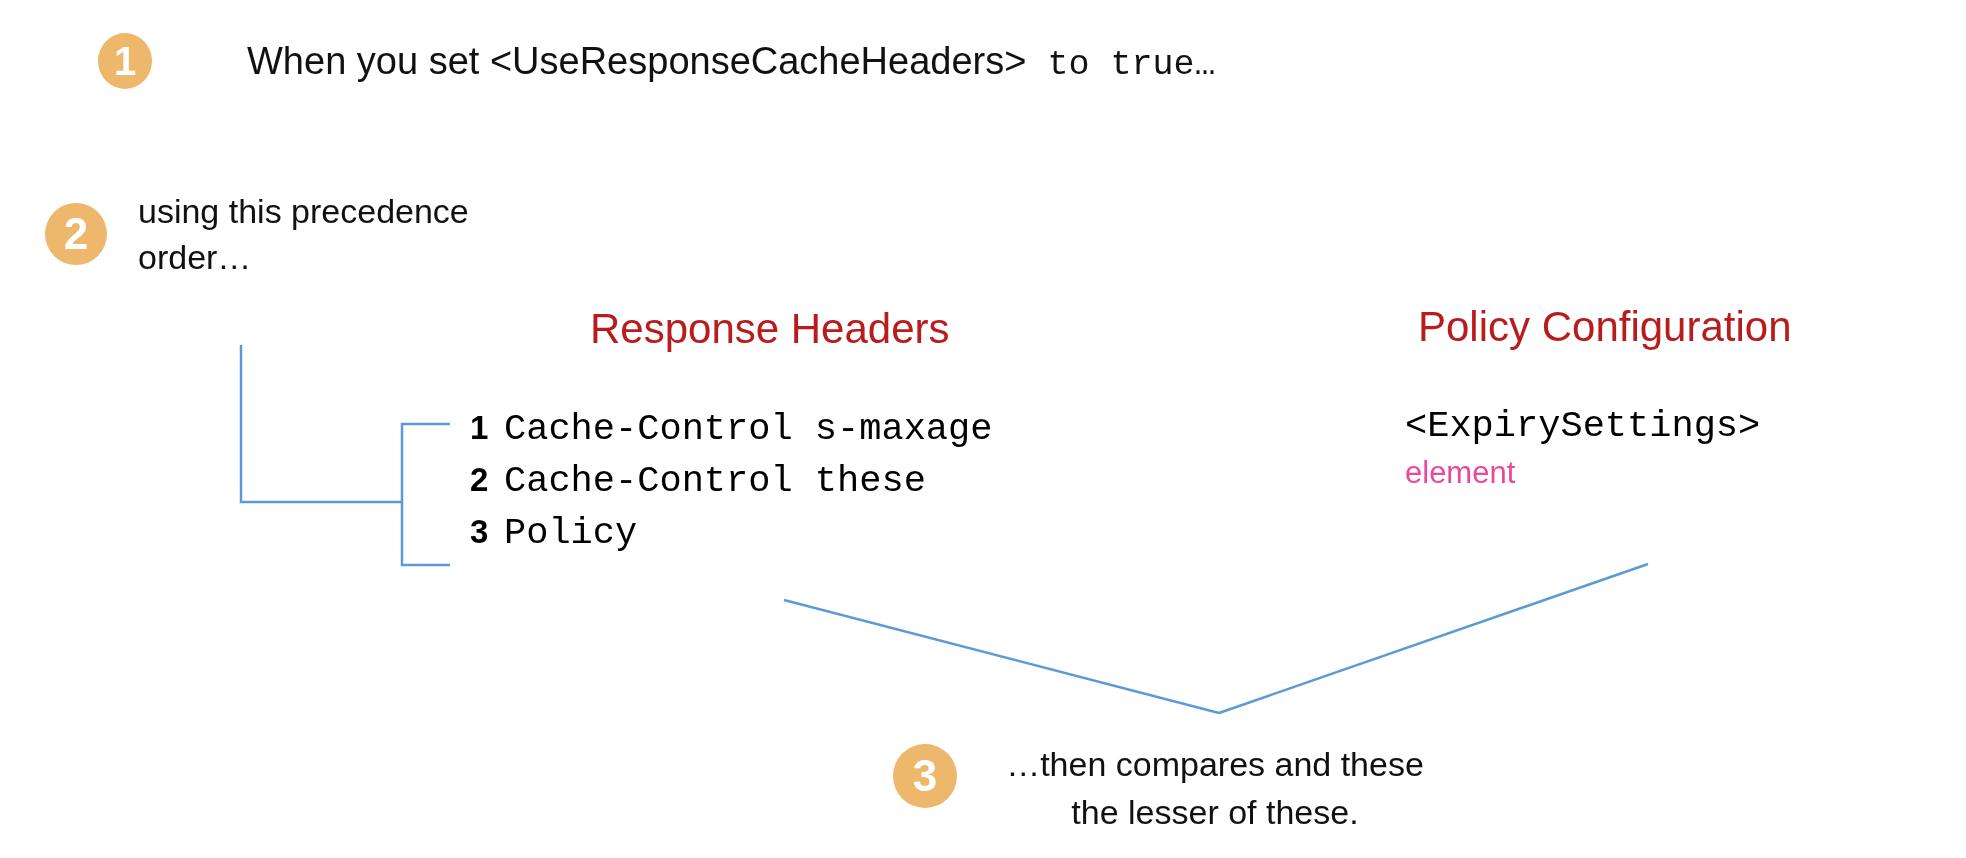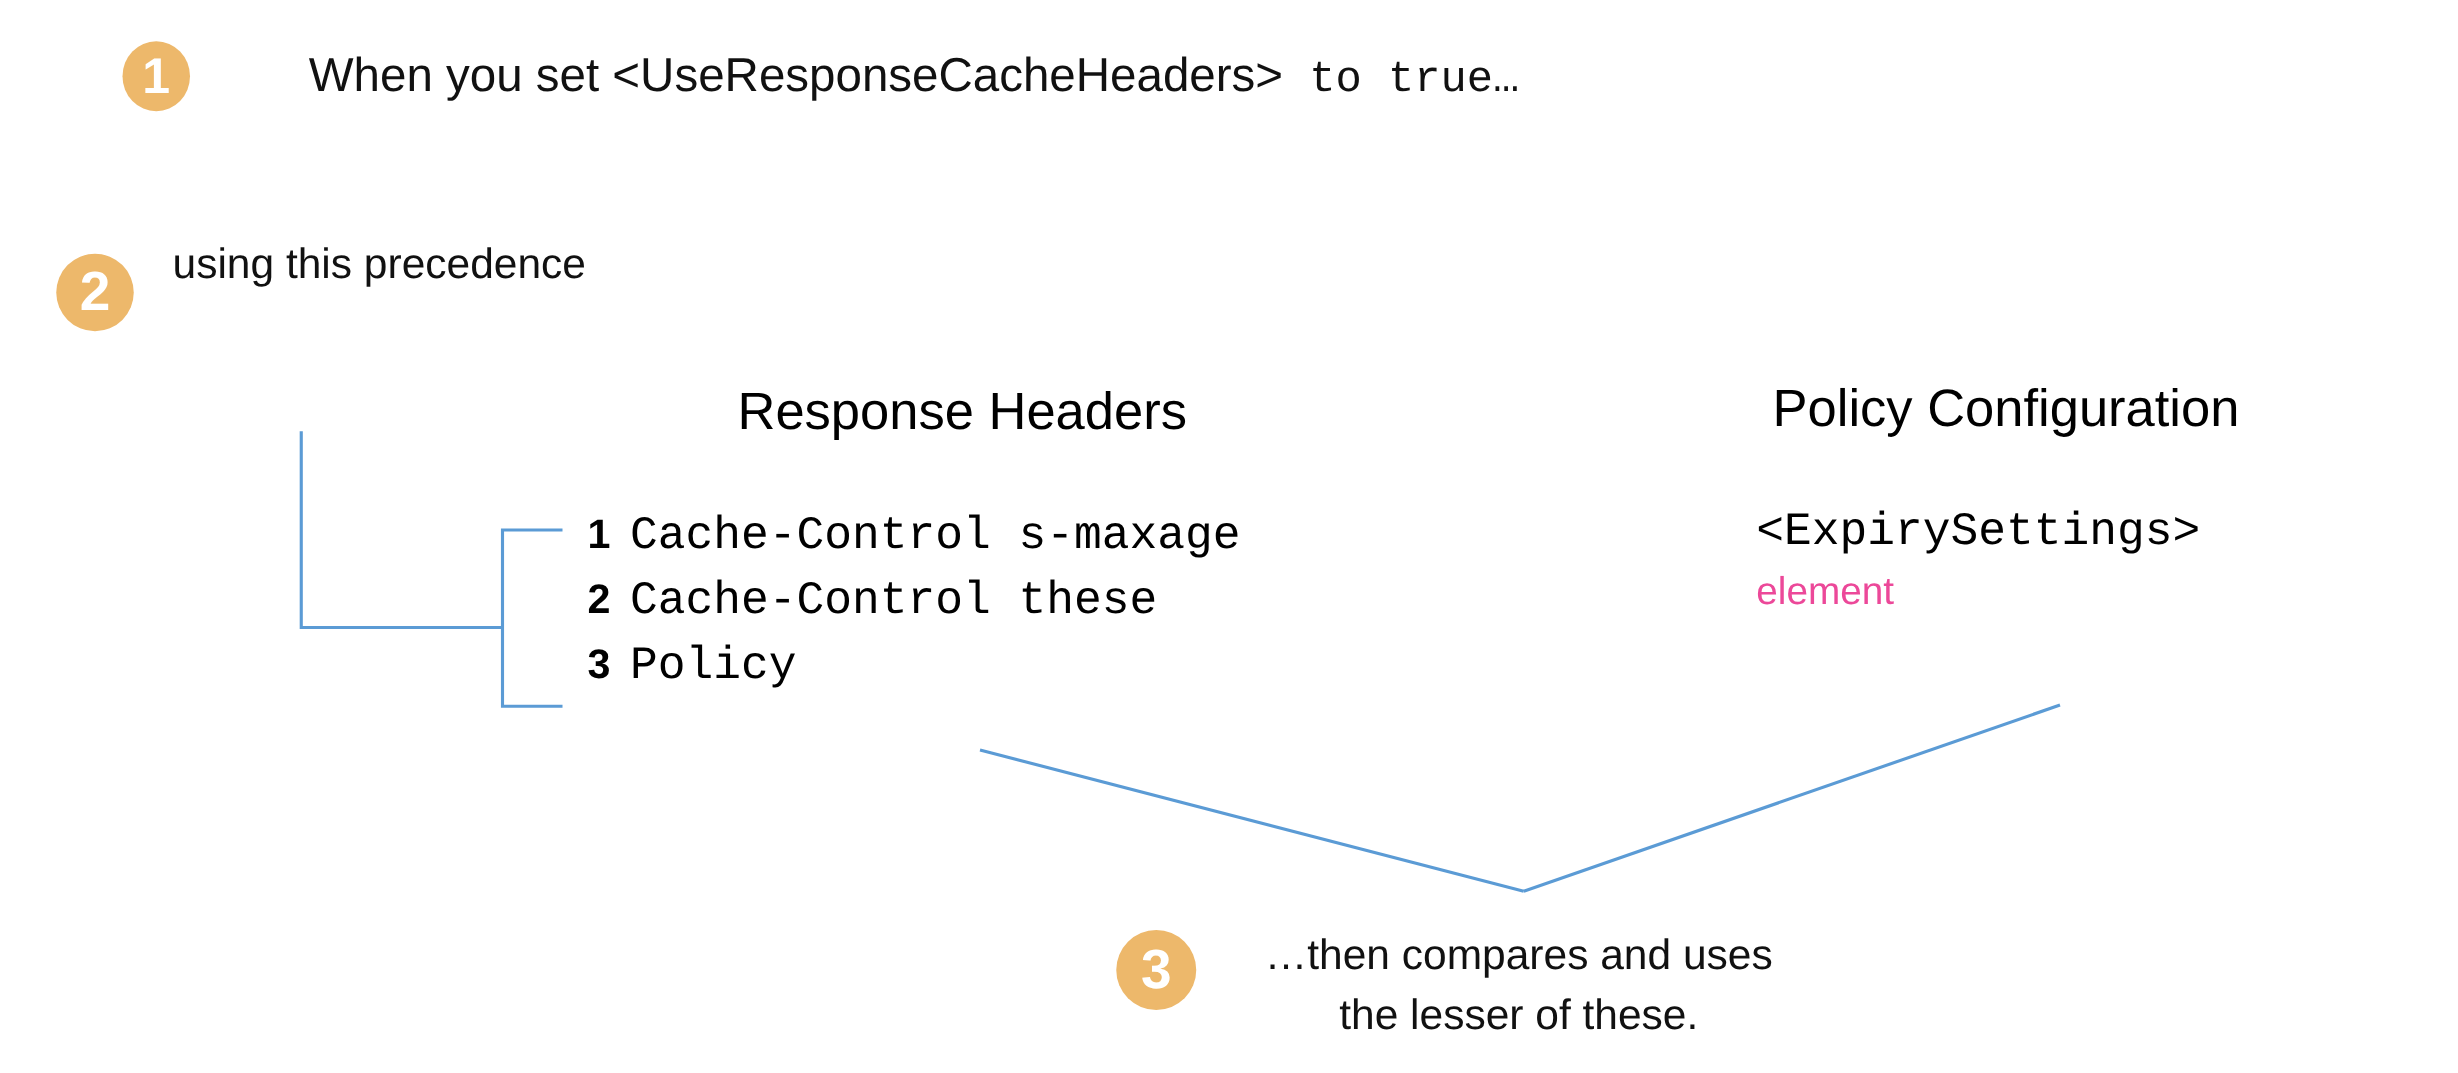--- a/index.html
+++ b/index.html
@@ -93,21 +93,21 @@
     font-size: 34px;
     line-height: 48px;
     text-align: center;
     width: 470px;
   }
   
   .col-heading {
     position: absolute;
     font-family: "Liberation Sans", sans-serif;
     font-size: 42px;
-    color: #000000;
+    color: #b91c1c;
     text-align: center;
     white-space: nowrap;
   }
   #heading-response {
     left: 590px;
     top: 305px;
   }
   #heading-policy {
     left: 1418px;
     top: 303px;
@@ -177,20 +177,21 @@
   </svg>
 
   <div class="badge" id="badge-1">1</div>
   <div class="step-text" id="step1-text">
     <span>When you set &lt;UseResponseCacheHeaders&gt;</span><span class="mono"> to true…</span>
   </div>
 
   <div class="badge" id="badge-2">2</div>
   <div class="step-text" id="step2-text">
     <div>using this precedence</div>
+    <div>order…</div>
   </div>
 
   <div class="col-heading" id="heading-response">Response Headers</div>
 
   <ul id="precedence-list">
     <li>
       <span class="rank">1</span>
       <span class="value">Cache-Control s-maxage</span>
     </li>
     <li>
@@ -205,17 +206,17 @@
 
   <div class="col-heading" id="heading-policy">Policy Configuration</div>
 
   <div id="policy-element">
     <span class="mono">&lt;ExpirySettings&gt;</span>
     <span class="sub">element</span>
   </div>
 
   <div class="badge" id="badge-3">3</div>
   <div class="step-text" id="step3-text">
-    <div>…then compares and uses</div>
+    <div>…then compares and these</div>
     <div>the lesser of these.</div>
   </div>
 
 </div>
 
 </body></html>

